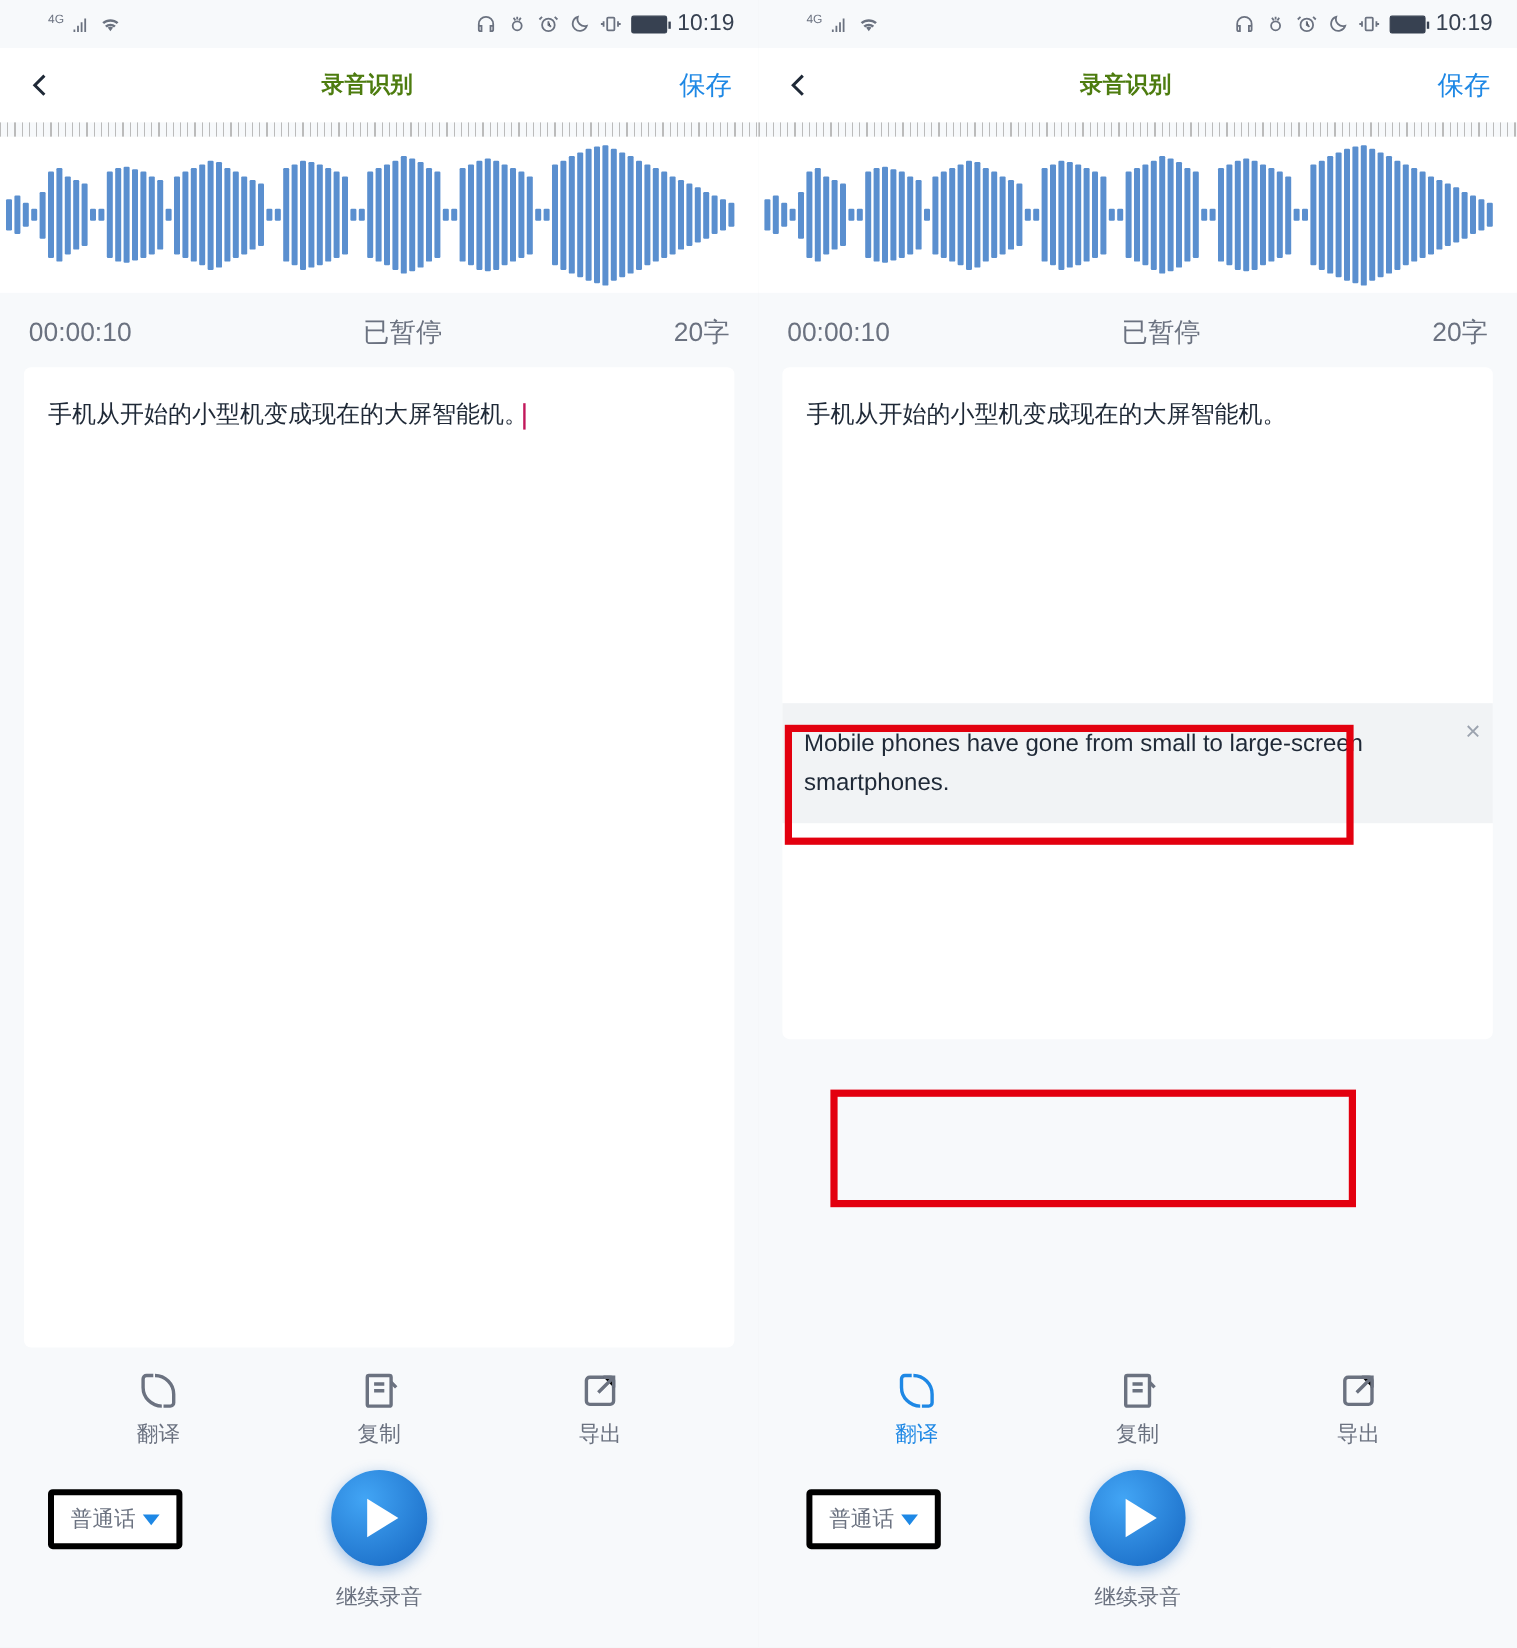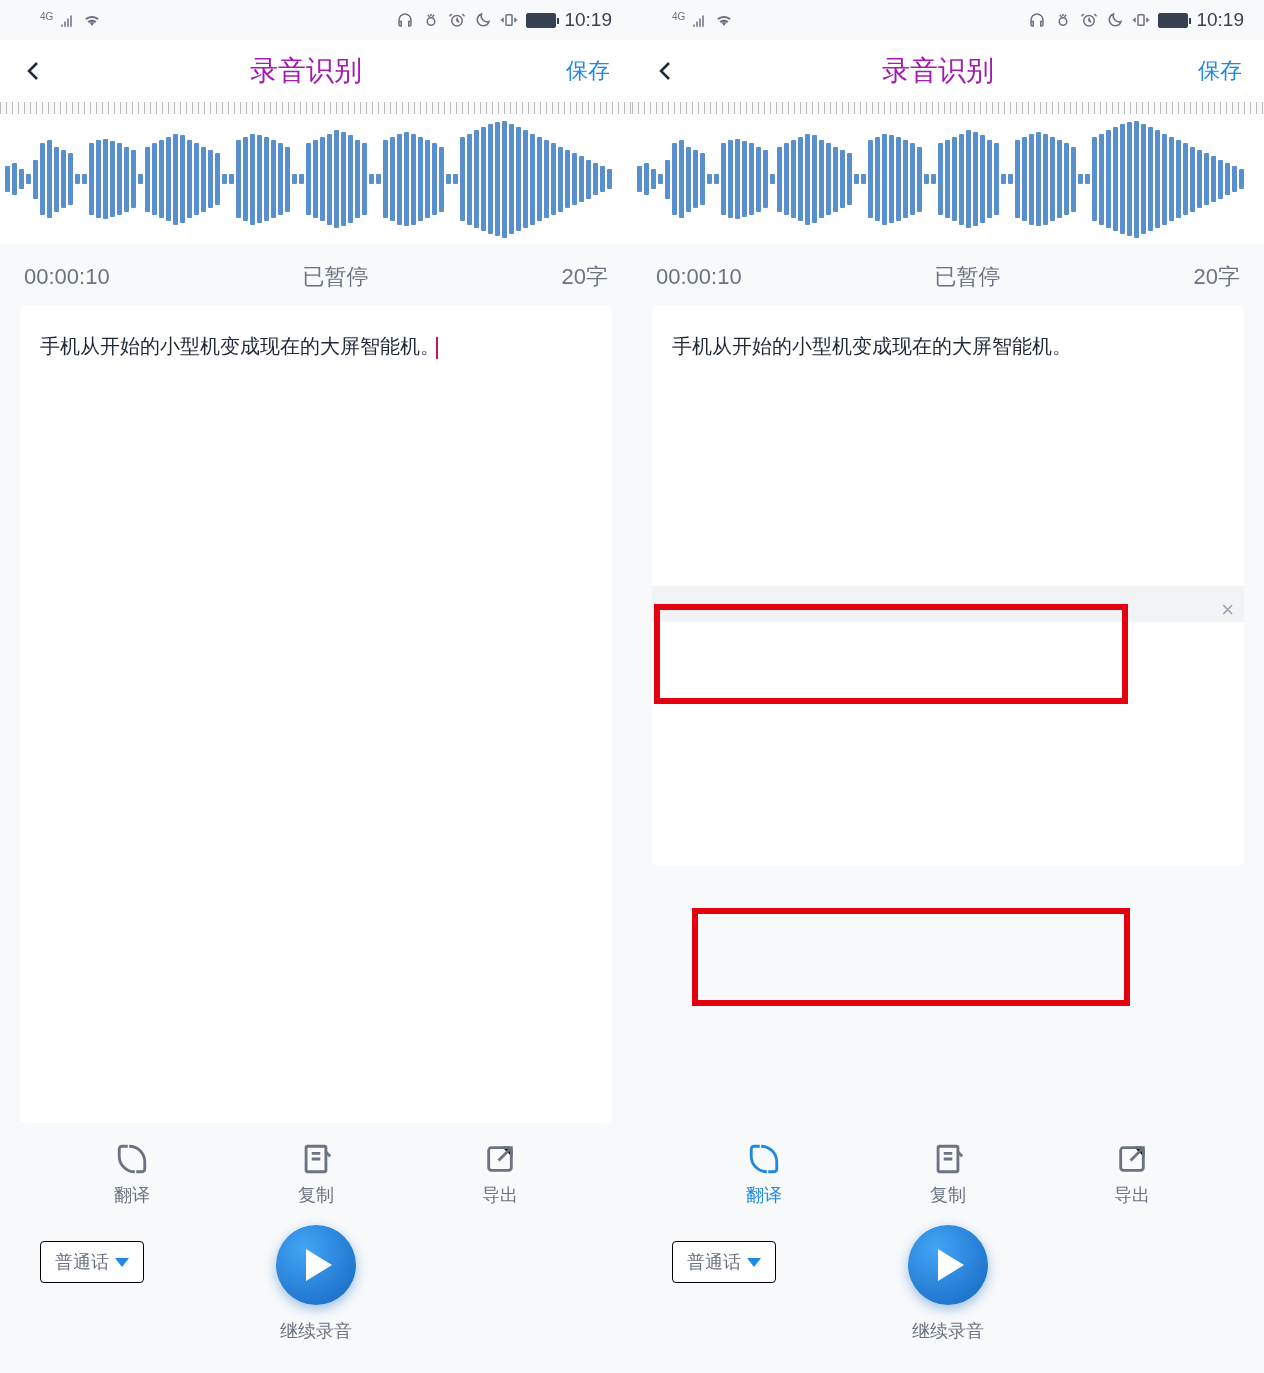--- a/index.html
+++ b/index.html
@@ -38,21 +38,21 @@
 
     .header {
       height: 62px;
       display: flex;
       align-items: center;
       justify-content: space-between;
       padding: 0 22px;
       background: #fff;
     }
     .back-btn { width: 24px; height: 24px; display: flex; align-items: center; justify-content: center; cursor: pointer; }
-    .header-title { font-size: 28px; color: #a21caf; font-weight: 400; }
+    .header-title { font-size: 19px; color: #4d7c0f; font-weight: 700; }
     .save-btn { font-size: 22px; color: #1e88e5; cursor: pointer; }
 
     .ruler { height: 12px; background: repeating-linear-gradient(to right, #bbb 0, #bbb 1px, transparent 1px, transparent 6px); }
 
     .waveform {
       height: 130px;
       background: #fff;
       display: flex;
       align-items: center;
       gap: 2px;
@@ -125,21 +125,21 @@
       position: relative;
     }
     .lang-selector {
       position: absolute;
       left: 40px;
       top: 24px;
       display: flex;
       align-items: center;
       gap: 6px;
       padding: 8px 14px;
-      border: 1px solid #000000;
+      border: 5px solid #000000;
       border-radius: 4px;
       background: #fff;
       color: #6b7280;
       font-size: 18px;
       cursor: pointer;
     }
     .lang-tri { width: 0; height: 0; border-left: 7px solid transparent; border-right: 7px solid transparent; border-top: 9px solid #1e88e5; }
     .record-btn {
       width: 80px; height: 80px;
       border-radius: 50%;
@@ -487,20 +487,21 @@
   <div class="playback-info">
     <span>00:00:10</span>
     <span>已暂停</span>
     <span>20字</span>
   </div>
 
   <div class="transcript-card" style="flex:0 0 auto; height:560px;">
     <span>手机从开始的小型机变成现在的大屏智能机。</span>
     <div class="translation-box" style="top:280px;">
       <span class="translation-close">×</span>
+      <span>Mobile phones have gone from small to large-screen smartphones.</span>
     </div>
   </div>
 
   <div style="flex:1"></div>
 
   <div class="actions">
     <div class="action-item active">
       <span class="action-icon">
         <svg viewBox="0 0 24 24" width="34" height="34">
             <path fill="none" stroke="#1e88e5" stroke-width="2" d="M9 3H5a2 2 0 00-2 2v5M15 21h4a2 2 0 002-2v-5M3 10c0 6 5 11 11 11M21 14c0-6-5-11-11-11"></path>

